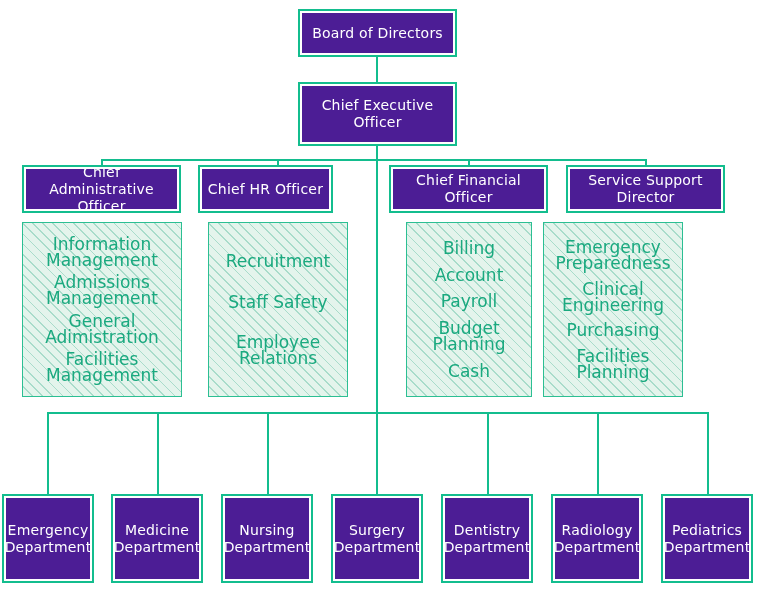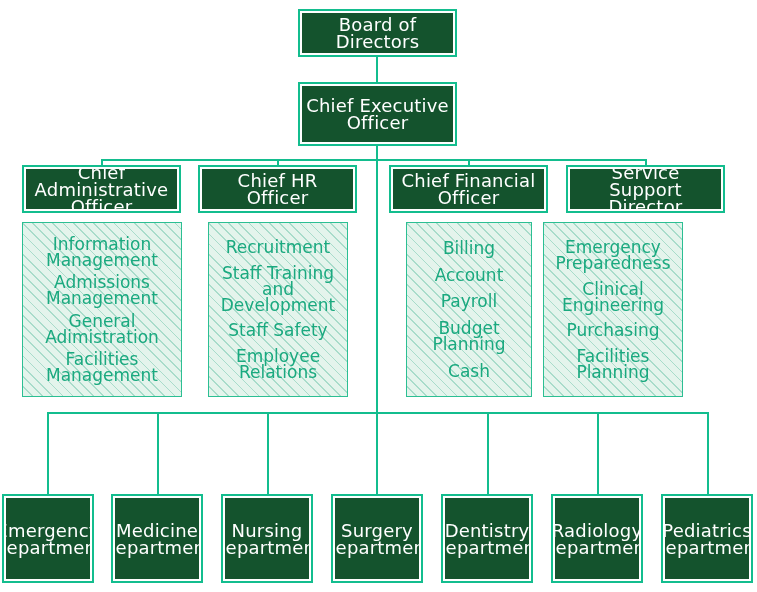--- a/index.html
+++ b/index.html
@@ -27,29 +27,29 @@
     position: absolute;
     background: #13bd8e;
   }
   .conn-v { width: 2px; }
   .conn-h { height: 2px; }
 
   
   .node {
     position: absolute;
     box-sizing: border-box;
-    background: #14532d;
+    background: #4c1d95;
     border: 2px solid #ffffff;
     outline: 2px solid #13bd8e;
     display: flex;
     align-items: center;
     justify-content: center;
     text-align: center;
     color: #ffffff;
-    font-size: 18px;
+    font-size: 14px;
     line-height: 17px;
     letter-spacing: 0.2px;
     padding: 4px 4px;
   }
 
   
   .panel {
     position: absolute;
     box-sizing: border-box;
     border: 1.5px solid #2cbf93;
@@ -98,34 +98,33 @@
   <div class="conn conn-v" style="left:376px; top:412px; height:84px;"></div>
   <div class="conn conn-v" style="left:487px; top:412px; height:84px;"></div>
   <div class="conn conn-v" style="left:597px; top:412px; height:84px;"></div>
   <div class="conn conn-v" style="left:707px; top:412px; height:84px;"></div>
 
   <div class="node" style="left:300px; top:11px; width:155px; height:44px;">Board of Directors</div>
 
   <div class="node" style="left:300px; top:84px; width:155px; height:60px;">Chief Executive Officer</div>
 
   <div class="node" style="left:24px; top:167px; width:155px; height:44px;">Chief Administrative Officer</div>
-  <div class="node" style="left:200px; top:167px; width:155px; height:44px;">Chief HR Officer</div>
+  <div class="node" style="left:200px; top:167px; width:131px; height:44px;">Chief HR Officer</div>
   <div class="node" style="left:391px; top:167px; width:155px; height:44px;">Chief Financial Officer</div>
   <div class="node" style="left:568px; top:167px; width:155px; height:44px;">Service Support Director</div>
 
   <div class="panel" style="left:22px; top:222px; width:160px; height:175px;">
     <div class="row">Information Management</div>
     <div class="row">Admissions Management</div>
     <div class="row">General Adimistration</div>
     <div class="row">Facilities Management</div>
   </div>
 
   <div class="panel" style="left:208px; top:222px; width:140px; height:175px;">
     <div class="row">Recruitment</div>
-    <div class="row">Staff Training and Development</div>
     <div class="row">Staff Safety</div>
     <div class="row">Employee Relations</div>
   </div>
 
   <div class="panel" style="left:406px; top:222px; width:126px; height:175px;">
     <div class="row">Billing</div>
     <div class="row">Account</div>
     <div class="row">Payroll</div>
     <div class="row">Budget Planning</div>
     <div class="row">Cash</div>

